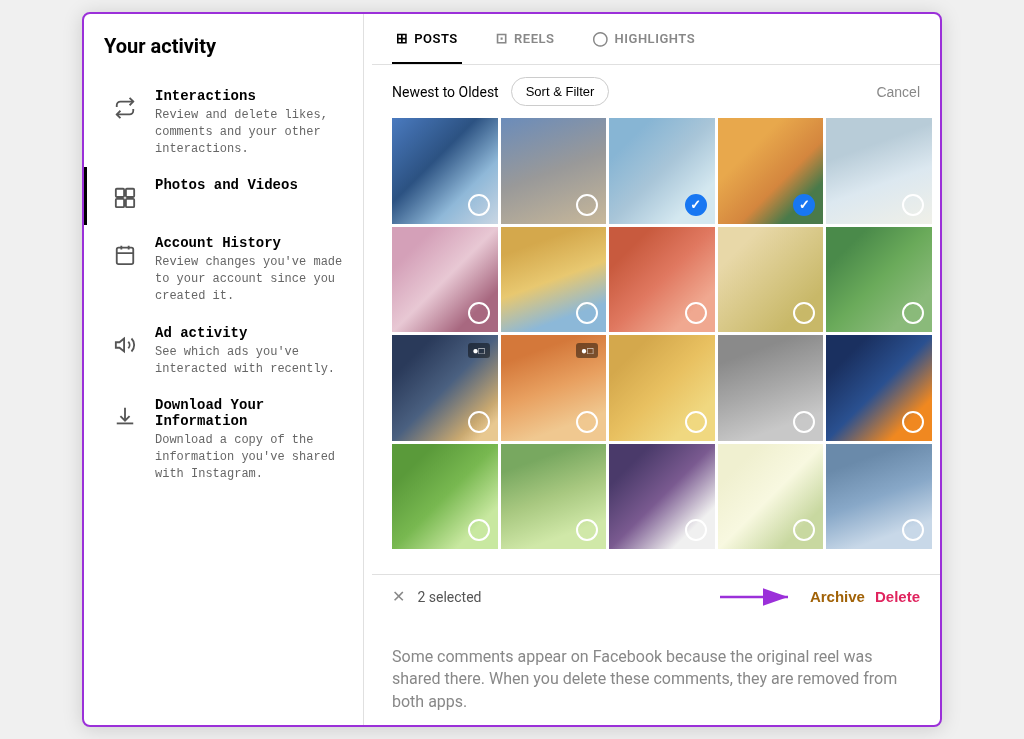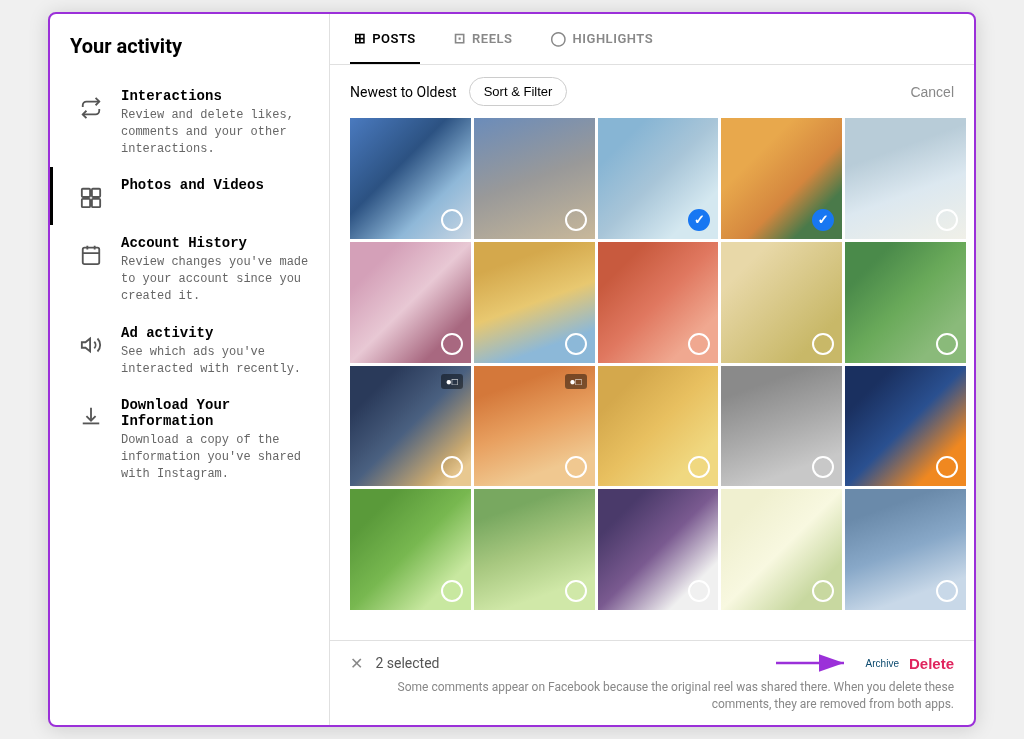--- a/index.html
+++ b/index.html
@@ -5,28 +5,29 @@
     * { box-sizing: border-box; margin: 0; padding: 0; }
     body {
       font-family: -apple-system, BlinkMacSystemFont, 'Segoe UI', Roboto, sans-serif;
       background: #f0f0f0;
       display: flex;
       justify-content: center;
       align-items: center;
       min-height: 100vh;
     }
     .app-container {
-      width: 928px;
+      width: 860px;
       height: 715px;
       background: #fff;
       border-radius: 8px;
       box-shadow: 0 2px 20px rgba(0,0,0,0.15);
       display: flex;
       overflow: hidden;
       border: 2px solid #9b30d9;
+      gap: 8px;
     }
     
     .sidebar {
       width: 280px;
       min-width: 280px;
       border-right: 1px solid #e0e0e0;
       padding: 20px 0;
       overflow-y: auto;
     }
     .sidebar-title {
@@ -217,40 +218,41 @@
     .arrow-container {
       display: flex;
       align-items: center;
       gap: 10px;
     }
     .arrow-svg {
       width: 80px;
       height: 20px;
     }
     .archive-action-btn {
-      font-size: 10px;
-      font-weight: 400;
-      color: #0c4a6e;
+      font-size: 15px;
+      font-weight: 700;
+      color: #a16207;
       background: none;
       border: none;
       cursor: pointer;
     }
     .delete-action-btn {
       font-size: 15px;
       font-weight: 700;
       color: #e0245e;
       background: none;
       border: none;
       cursor: pointer;
     }
     .bottom-notice {
-      font-size: 12px;
+      font-size: 16px;
       color: #888;
-      text-align: right;
+      text-align: left;
       line-height: 1.4;
+      margin-top: 33px;
     }
 
     
     .photo-1  { background: linear-gradient(135deg, #4a7abf 0%, #2c5282 40%, #8fb8d8 70%, #c9d6e3 100%); }
     .photo-2  { background: linear-gradient(160deg, #6b8cba 0%, #999 50%, #c8b89a 100%); }
     .photo-3  { background: linear-gradient(135deg, #87b5d4 20%, #a8c5d8 50%, #d4e8f0 80%); }
     .photo-4  { background: linear-gradient(135deg, #e8a84c 30%, #d4863e 60%, #4a7a4a 80%); }
     .photo-5  { background: linear-gradient(160deg, #b8ccd8 30%, #dce8f0 60%, #f0f0e8 100%); }
     .photo-6  { background: linear-gradient(135deg, #d4a0b8 20%, #e8c8d4 50%, #a86880 80%); }
     .photo-7  { background: linear-gradient(160deg, #d4a84c 20%, #e8c870 50%, #8cb8d8 80%); }

